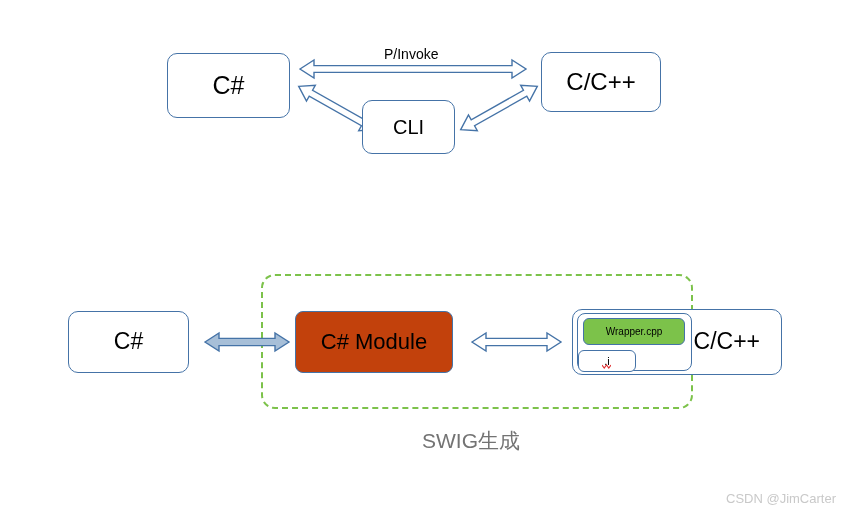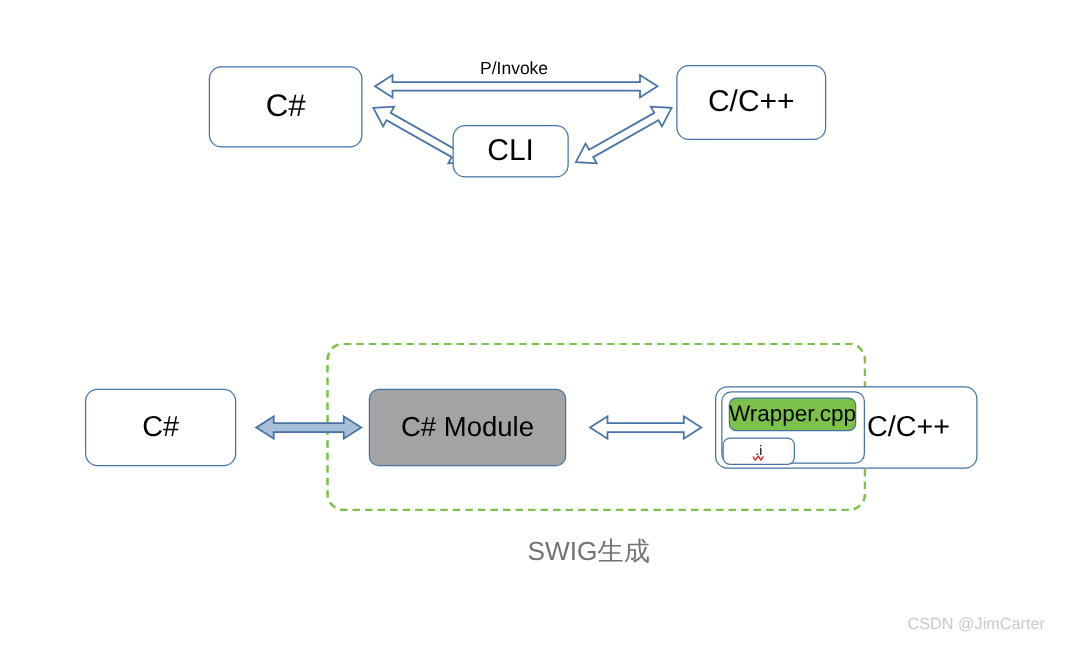--- a/index.html
+++ b/index.html
@@ -42,22 +42,22 @@
   }
 
   
   #box-csharp-top {
     left: 167px; top: 53px;
     width: 123px; height: 65px;
     font-size: 25px;
   }
   #box-cli {
     left: 362px; top: 100px;
-    width: 93px; height: 42px;
-    font-size: 24px;
+    width: 93px; height: 54px;
+    font-size: 20px;
   }
   #box-cpp-top {
     left: 541px; top: 52px;
     width: 120px; height: 60px;
     font-size: 24px;
   }
 
   #label-pinvoke {
     position: absolute;
     left: 384px; top: 46px;
@@ -80,21 +80,21 @@
     box-sizing: border-box;
     border: 2.4px dashed #7cc24a;
     border-radius: 14px;
     background: transparent;
   }
 
   #box-csharp-module {
     left: 295px; top: 311px;
     width: 158px; height: 62px;
     font-size: 22px;
-    background: #a3a3a3;
+    background: #c2410c;
     border: 1.4px solid #4573a7;
     border-radius: 8px;
   }
 
   #box-cpp-bottom {
     left: 572px; top: 309px;
     width: 210px; height: 66px;
     border-radius: 10px;
     justify-content: flex-end;
     align-items: center;
@@ -118,21 +118,21 @@
     position: absolute;
     left: 583px; top: 318px;
     width: 102px; height: 27px;
     box-sizing: border-box;
     background: #7cc24a;
     border: 1.2px solid #4573a7;
     border-radius: 6px;
     display: flex;
     align-items: center;
     justify-content: center;
-    font-size: 18px;
+    font-size: 10px;
     white-space: nowrap;
   }
   #box-dot-i {
     position: absolute;
     left: 578px; top: 350px;
     width: 58px; height: 22px;
     box-sizing: border-box;
     background: #ffffff;
     border: 1.2px solid #4573a7;
     border-radius: 6px;

